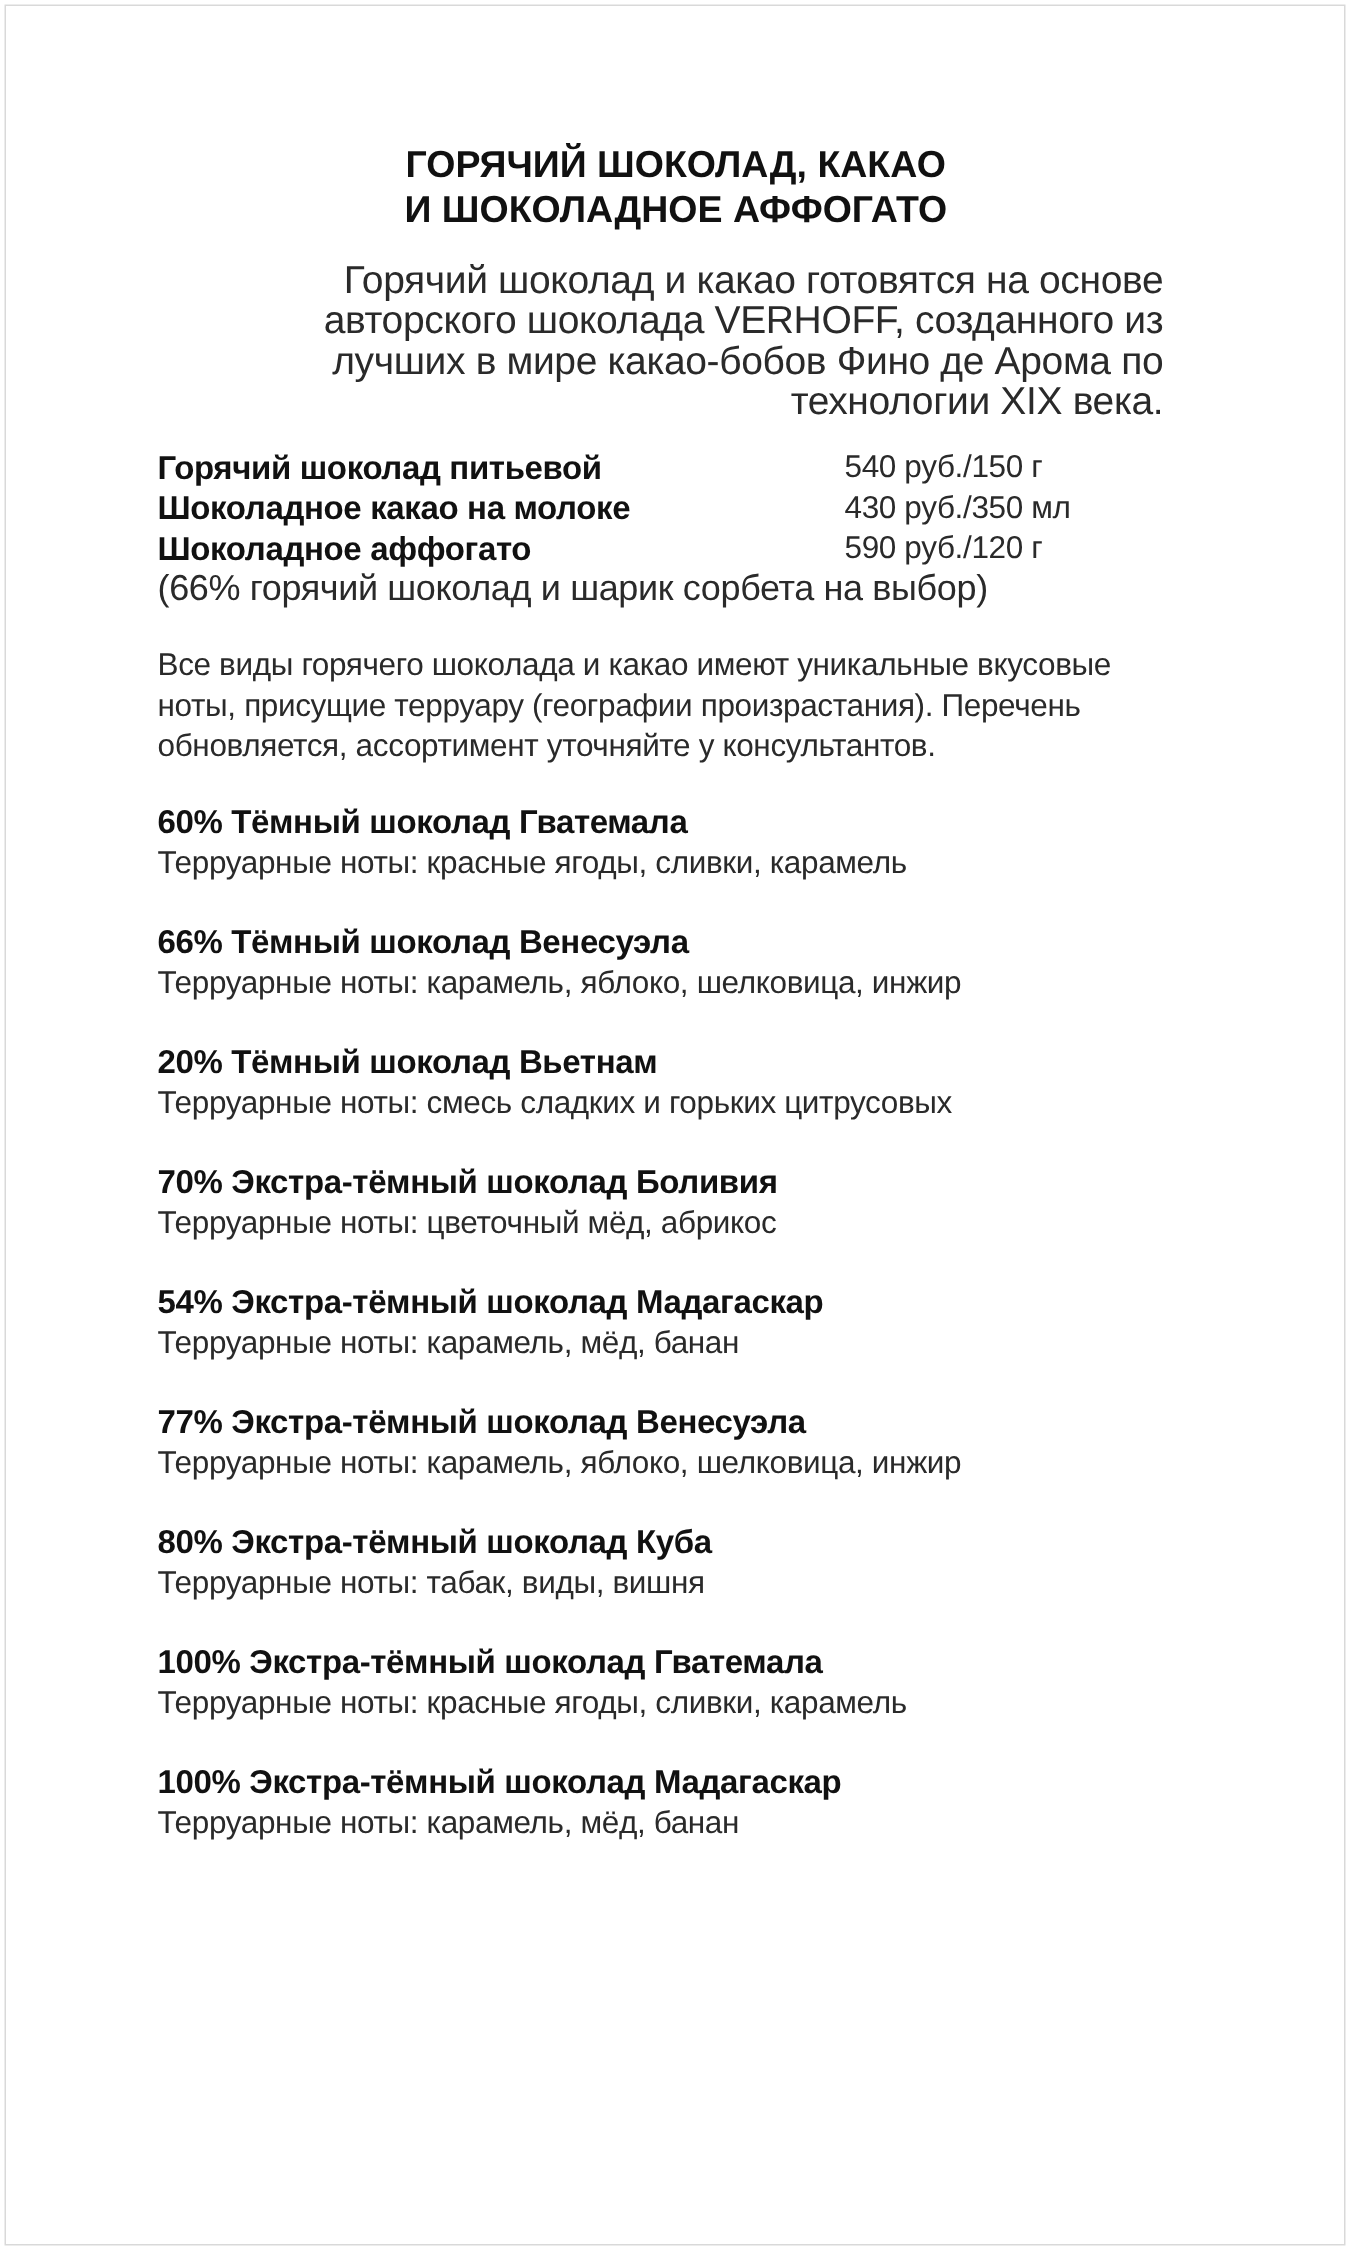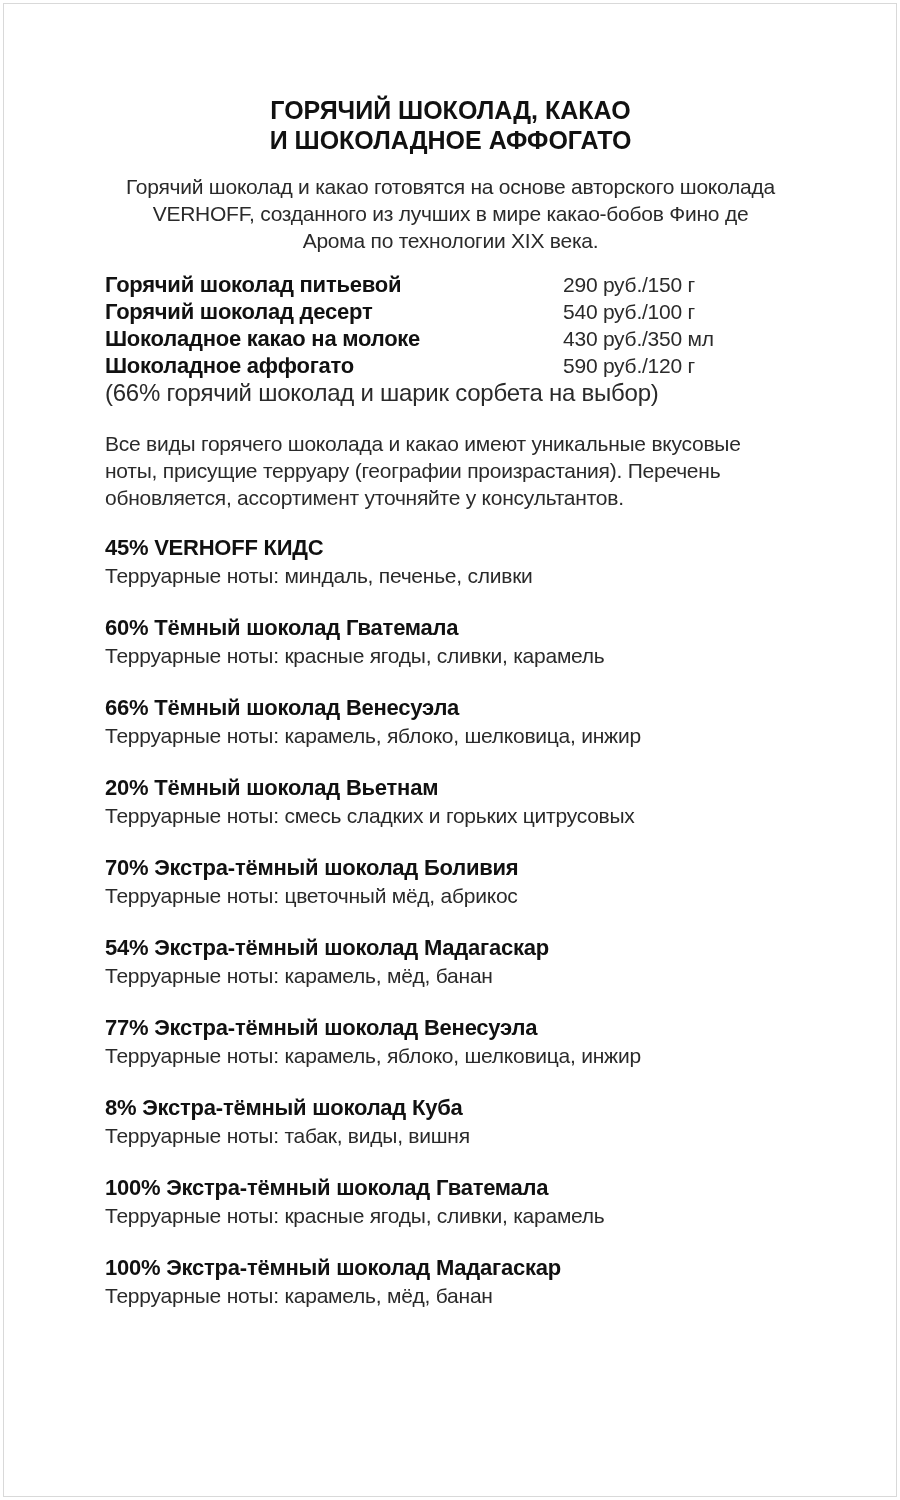--- a/index.html
+++ b/index.html
@@ -28,22 +28,22 @@
     text-align: center;
     font-weight: bold;
     font-size: 25px;
     line-height: 30px;
     color: #111;
     letter-spacing: 0;
   }
   .intro {
     margin: 18px auto 0 auto;
     max-width: 650px;
-    text-align: center;
-    font-size: 21px;
+    text-align: right;
+    font-size: 26px;
     line-height: 27px;
     color: #2a2a2a;
   }
   .price-list {
     margin-top: 17px;
   }
   .price-row {
     display: flex;
     font-size: 21px;
     line-height: 27px;
@@ -96,45 +96,37 @@
   <h1 class="menu-title">
     <span>ГОРЯЧИЙ ШОКОЛАД, КАКАО</span><br>
     <span>И ШОКОЛАДНОЕ АФФОГАТО</span>
   </h1>
 
   <p class="intro">Горячий шоколад и какао готовятся на основе авторского шоколада VERHOFF, созданного из лучших в мире какао-бобов Фино де Арома по технологии XIX века.</p>
 
   <div class="price-list">
     <div class="price-row">
       <span class="price-name">Горячий шоколад питьевой</span>
-      <span class="price-value">290 руб./150 г</span>
-    </div>
-    <div class="price-row">
-      <span class="price-name">Горячий шоколад десерт</span>
-      <span class="price-value">540 руб./100 г</span>
+      <span class="price-value">540 руб./150 г</span>
     </div>
     <div class="price-row">
       <span class="price-name">Шоколадное какао на молоке</span>
       <span class="price-value">430 руб./350 мл</span>
     </div>
     <div class="price-row">
       <span class="price-name">Шоколадное аффогато</span>
       <span class="price-value">590 руб./120 г</span>
     </div>
     <div class="affogato-note">(66% горячий шоколад и шарик сорбета на выбор)</div>
   </div>
 
   <p class="terroir-paragraph">Все виды горячего шоколада и какао имеют уникальные вкусовые ноты, присущие терруару (географии произрастания). Перечень обновляется, ассортимент уточняйте у консультантов.</p>
 
   <div class="varieties">
 
-    <div class="variety">
-      <div class="variety-heading">45% VERHOFF КИДС</div>
-      <div class="variety-notes">Терруарные ноты: миндаль, печенье, сливки</div>
-    </div>
 
     <div class="variety">
       <div class="variety-heading">60% Тёмный шоколад Гватемала</div>
       <div class="variety-notes">Терруарные ноты: красные ягоды, сливки, карамель</div>
     </div>
 
     <div class="variety">
       <div class="variety-heading">66% Тёмный шоколад Венесуэла</div>
       <div class="variety-notes">Терруарные ноты: карамель, яблоко, шелковица, инжир</div>
     </div>
@@ -153,21 +145,21 @@
       <div class="variety-heading">54% Экстра-тёмный шоколад Мадагаскар</div>
       <div class="variety-notes">Терруарные ноты: карамель, мёд, банан</div>
     </div>
 
     <div class="variety">
       <div class="variety-heading">77% Экстра-тёмный шоколад Венесуэла</div>
       <div class="variety-notes">Терруарные ноты: карамель, яблоко, шелковица, инжир</div>
     </div>
 
     <div class="variety">
-      <div class="variety-heading">8% Экстра-тёмный шоколад Куба</div>
+      <div class="variety-heading">80% Экстра-тёмный шоколад Куба</div>
       <div class="variety-notes">Терруарные ноты: табак, виды, вишня</div>
     </div>
 
     <div class="variety">
       <div class="variety-heading">100% Экстра-тёмный шоколад Гватемала</div>
       <div class="variety-notes">Терруарные ноты: красные ягоды, сливки, карамель</div>
     </div>
 
     <div class="variety">
       <div class="variety-heading">100% Экстра-тёмный шоколад Мадагаскар</div>

